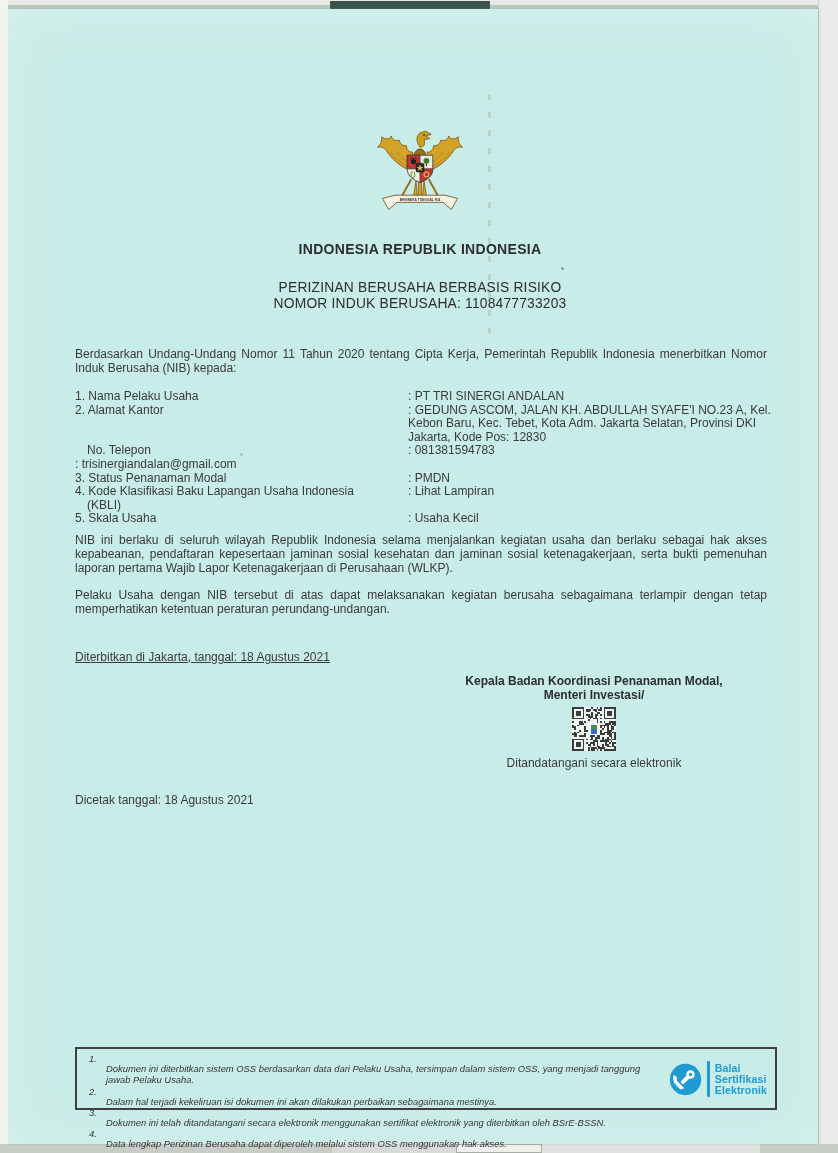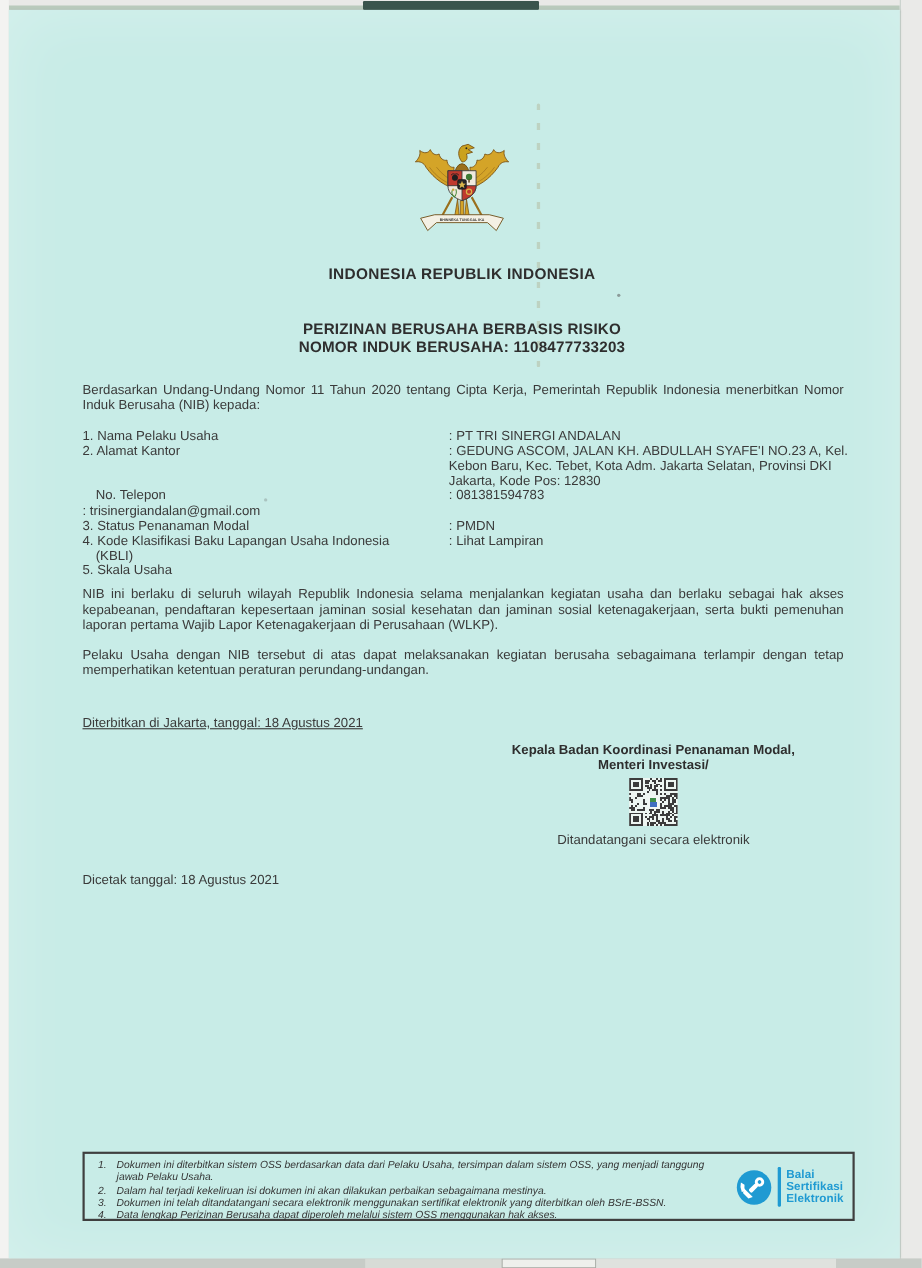--- a/index.html
+++ b/index.html
@@ -42,23 +42,22 @@
 
   .emblem{position:absolute;left:360px;top:112px;width:104px;height:102px;}
 
   .gov-line{
     position:absolute;left:0;top:232px;width:810px;text-align:center;
     font-size:14px;font-weight:bold;color:var(--head);letter-spacing:.3px;
     transform:translateX(7px);
   }
   .title-block{
     position:absolute;left:0;top:271px;width:810px;text-align:center;
-    font-size:13.8px;font-weight:bold;color:var(--head);line-height:15.5px;letter-spacing:.2px;
+    font-size:13.8px;font-weight:normal;color:var(--head);line-height:15.5px;letter-spacing:.2px;
     transform:translateX(7px);
-    margin-top:12px;
   }
 
   .intro{position:absolute;left:67px;top:339px;width:692px;font-size:12px;line-height:13.8px;text-align:justify;}
 
   .details{position:absolute;left:67px;top:381px;width:696px;font-size:12px;line-height:13.6px;}
   .d-row{display:grid;grid-template-columns:333px 1fr;}
   .d-label.indent{padding-left:12px;}
   .d-label2{padding-left:12px;}
   .d-value::before{content:": ";white-space:pre;}
 
@@ -76,21 +75,21 @@
   .printed{position:absolute;left:67px;top:784px;font-size:12px;}
 
   .footer-box{
     position:absolute;left:67px;top:1038px;width:702px;height:63px;
     border:2px solid #3f3f3f;display:flex;align-items:stretch;
     padding:4px 6px 3px 10px;
   }
   .notes{flex:0 0 568px;list-style:none;font-style:italic;font-size:9.4px;line-height:11.3px;color:#353535;}
   .notes li{display:flex;}
   .note-num{flex:0 0 19px;padding-left:2px;}
-  .note-text{flex:1;padding-right:6px;}
+  .note-text{flex:1;padding-right:6px;margin-top:10px;}
   .cert{margin-left:auto;display:flex;align-items:center;gap:5px;padding-right:2px;}
   .cert-logo{width:33px;height:33px;flex:0 0 33px;}
   .cert-divider{width:2.5px;height:36px;background:var(--blue);border-radius:1px;}
   .cert-text{font-size:10.6px;font-weight:bold;line-height:11px;color:var(--blue);letter-spacing:.1px;}
 </style>
 </head>
 <body>
 
 <div class="scan">
 
@@ -185,20 +184,21 @@
         <div class="d-row">
           <div class="d-label">3. Status Penanaman Modal</div>
           <div class="d-value">PMDN</div>
         </div>
         <div class="d-row">
           <div class="d-label">4. Kode Klasifikasi Baku Lapangan Usaha Indonesia<div class="d-label2">(KBLI)</div></div>
           <div class="d-value">Lihat Lampiran</div>
         </div>
         <div class="d-row">
           <div class="d-label">5. Skala Usaha</div>
+          <div class="d-value">Usaha Kecil</div>
         </div>
       </div>
 
     <div class="para para1">NIB ini berlaku di seluruh wilayah Republik Indonesia selama menjalankan kegiatan usaha dan berlaku sebagai hak akses kepabeanan, pendaftaran kepesertaan jaminan sosial kesehatan dan jaminan sosial ketenagakerjaan, serta bukti pemenuhan laporan pertama Wajib Lapor Ketenagakerjaan di Perusahaan (WLKP).</div>
     <div class="para para2">Pelaku Usaha dengan NIB tersebut di atas dapat melaksanakan kegiatan berusaha sebagaimana terlampir dengan tetap memperhatikan ketentuan peraturan perundang-undangan.</div>
 
     <div class="issued">Diterbitkan di Jakarta, tanggal: 18 Agustus 2021</div>
 
     <div class="sig">
       <div class="sig-title">Kepala Badan Koordinasi Penanaman Modal,</div>

